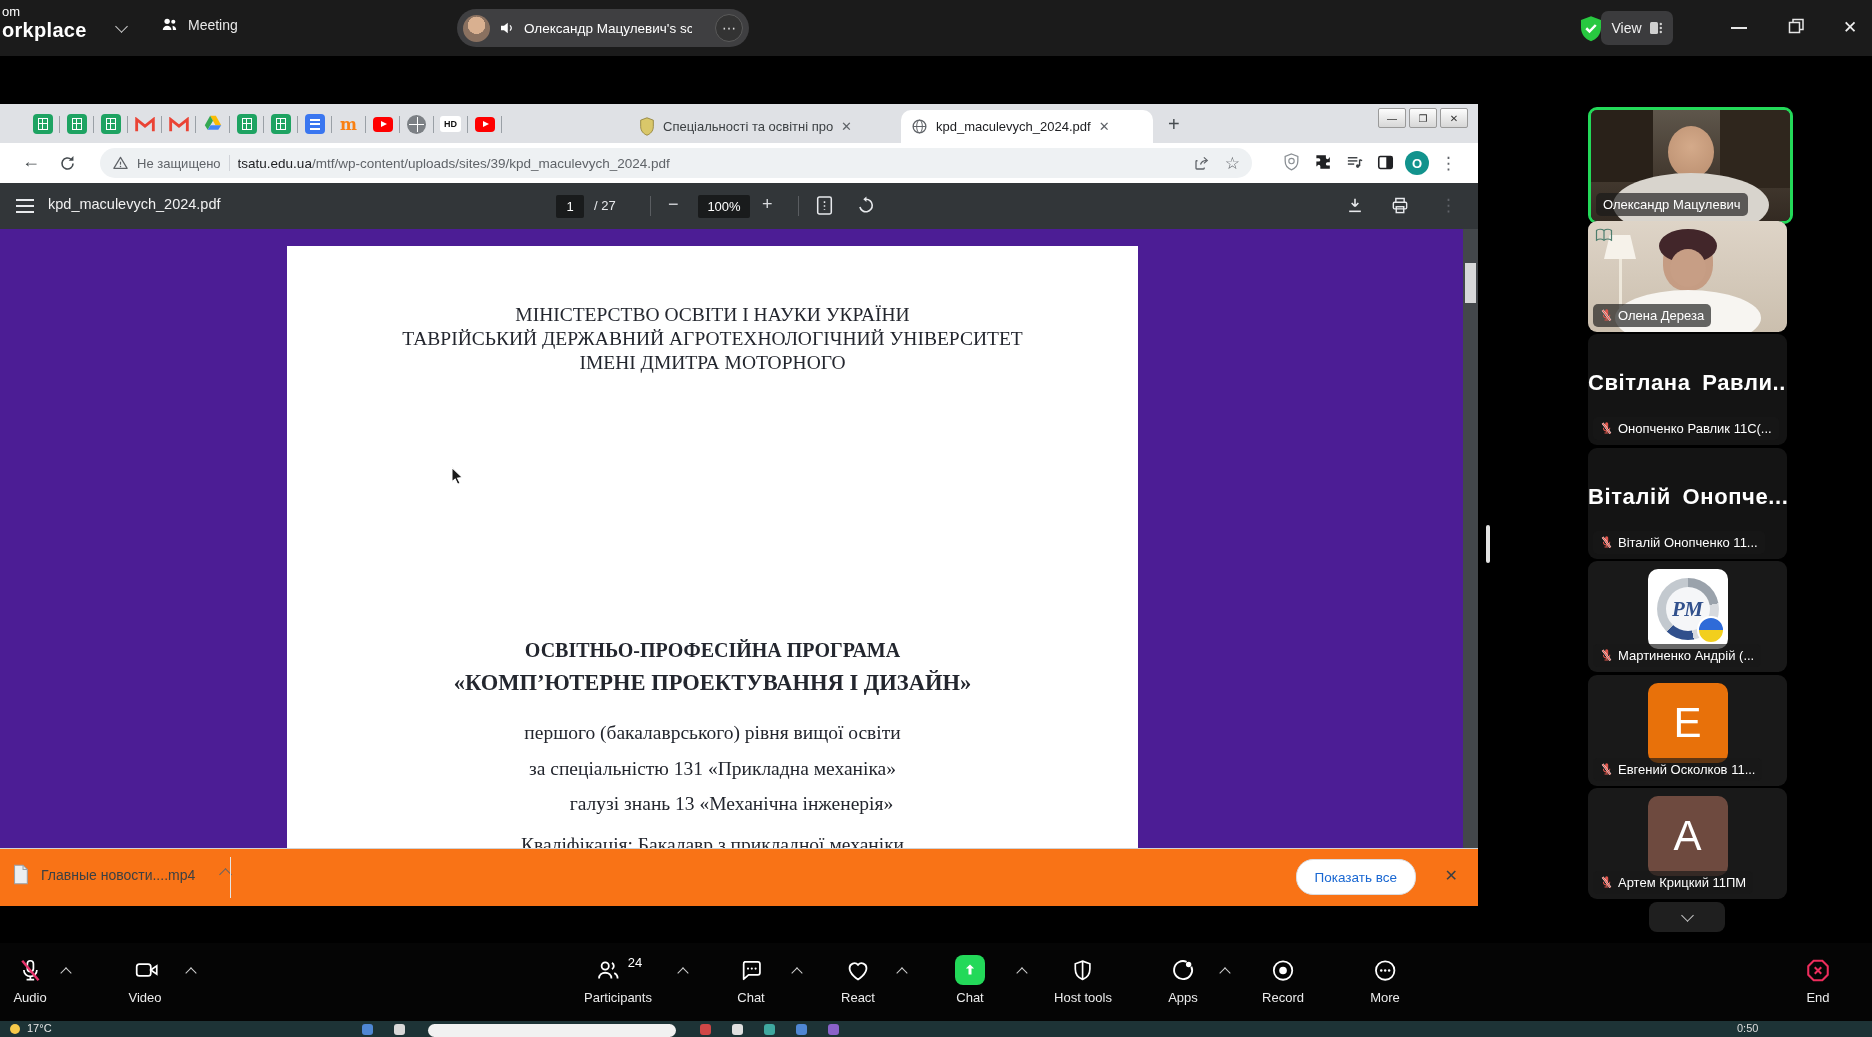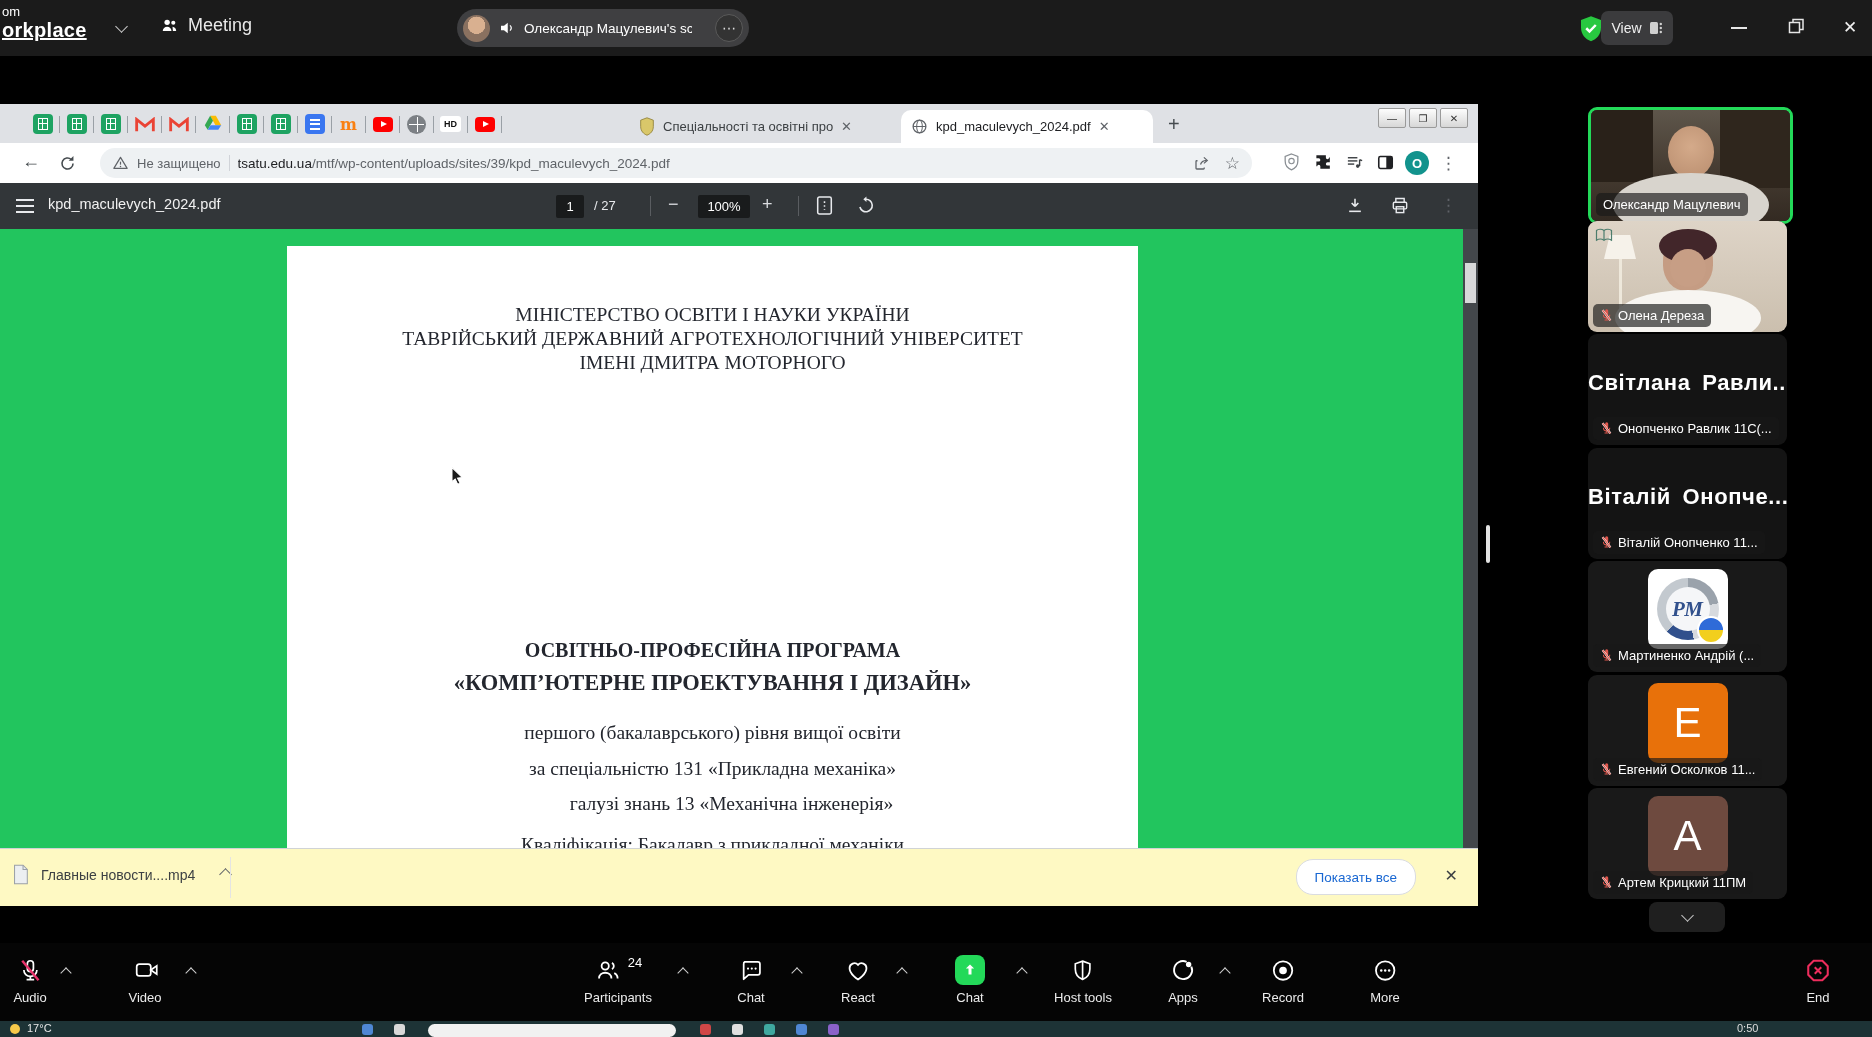--- a/index.html
+++ b/index.html
@@ -4,25 +4,25 @@
 <style>
   html,body{margin:0;padding:0;background:#000;}
   .screen{position:relative;width:1872px;height:1037px;overflow:hidden;
           font-family:"Liberation Sans",sans-serif;background:#000;}
   .abs{position:absolute;}
 
   
   .zbar{position:absolute;left:0;top:0;width:1872px;height:56px;background:#1b1b1b;}
   .zlogo{position:absolute;left:2px;top:5px;color:#fff;line-height:1.1;}
   .zlogo .l1{font-size:13px;}
-  .zlogo .l2{font-size:20px;font-weight:bold;letter-spacing:.3px;text-decoration:underline;}
+  .zlogo .l2{font-size:20px;font-weight:bold;letter-spacing:.3px;}
   .chev{display:inline-block;width:8px;height:8px;border-top:1.8px solid #cfcfcf;border-right:1.8px solid #cfcfcf;}
   .chev.down{transform:rotate(135deg);}
   .chev.up{transform:rotate(-45deg);}
-  .zmeet{position:absolute;left:160px;top:15px;display:flex;align-items:center;gap:9px;color:#e9e9e9;font-size:18px;}
+  .zmeet{position:absolute;left:160px;top:15px;display:flex;align-items:center;gap:9px;color:#e9e9e9;font-size:14px;}
   .zpill{position:absolute;left:457px;top:9px;width:292px;height:38px;border-radius:19px;background:#3f3f41;
          display:flex;align-items:center;gap:8px;padding:0 6px 0 6px;box-sizing:border-box;}
   .zpill .pav{width:27px;height:27px;border-radius:50%;flex:none;
        background:radial-gradient(circle at 50% 38%,#d9b090 0 40%,#8a7160 41% 100%);}
   .zpill .ptxt{color:#fff;font-size:13.5px;white-space:nowrap;overflow:hidden;max-width:168px;}
   .zpill .pmore{margin-left:auto;width:26px;height:26px;border-radius:50%;background:#333;border:1px solid #5a5a5a;
        color:#ddd;display:flex;align-items:center;justify-content:center;flex:none;}
   .zpill .pmore::before{content:"⋯";font-size:14px;line-height:1;}
   .zview{position:absolute;left:1601px;top:11px;width:72px;height:34px;background:#3b3b3d;border-radius:7px;
          display:flex;align-items:center;justify-content:center;gap:7px;color:#f0f0f0;font-size:14px;}
@@ -84,27 +84,27 @@
   .pdfbar{position:absolute;left:0;top:79px;width:1478px;height:46px;background:#323639;color:#e8eaed;}
   .hamb{position:absolute;left:16px;top:16px;width:18px;height:2px;background:#e8eaed;
         box-shadow:0 6px 0 #e8eaed,0 12px 0 #e8eaed;}
   .pdfname{position:absolute;left:48px;top:13px;font-size:14.5px;color:#f1f1f1;}
   .pbox{position:absolute;background:#191b1c;border-radius:2px;color:#fff;font-size:13px;
         display:flex;align-items:center;justify-content:center;}
   .ptot{position:absolute;left:594px;top:15px;font-size:13px;color:#e8eaed;}
   .pdiv{position:absolute;top:13px;width:1px;height:20px;background:#5a5d61;}
   .pminus::before{content:"−";font-size:18px;color:#dadce0;}
   .pplus::before{content:"+";font-size:18px;color:#dadce0;}
-  .pdfc{position:absolute;left:0;top:125px;width:1478px;height:619px;background:#22c55e;overflow:hidden;}
+  .pdfc{position:absolute;left:0;top:125px;width:1478px;height:619px;background:#4c1d95;overflow:hidden;}
   .page{position:absolute;left:287px;top:17px;width:851px;height:602px;background:#fff;overflow:hidden;
         font-family:"Liberation Serif",serif;color:#23262e;}
   .dline{position:absolute;left:0;width:100%;text-align:center;white-space:nowrap;}
   .sbtrack{position:absolute;right:0;top:0;width:15px;height:619px;background:#43474b;}
   .sbthumb{position:absolute;right:2px;top:34px;width:11px;height:40px;background:#d7d8d9;}
-  .dlbar{position:absolute;left:0;top:744px;width:1478px;height:57px;background:#fef9c3;border-top:1px solid #d0d3d6;}
+  .dlbar{position:absolute;left:0;top:744px;width:1478px;height:57px;background:#f97316;border-top:1px solid #d0d3d6;}
   .dlfile{position:absolute;left:12px;top:15px;display:flex;align-items:center;gap:12px;font-size:14px;color:#3c4043;}
   .dldiv{position:absolute;left:230px;top:8px;bottom:8px;width:1px;background:#e4e4e4;}
   .showall{position:absolute;right:62px;top:10px;height:34px;padding:0 18px;border:1px solid #dadce0;border-radius:17px;
       display:inline-flex;align-items:center;color:#1967d2;font-size:13.5px;background:#fff;}
   .dlclose{position:absolute;right:20px;top:17px;color:#3c4043;font-size:16px;}
   .dlclose::before{content:"✕";}
 
   
   .tile{position:absolute;left:1588px;width:199px;height:111px;border-radius:9px;overflow:hidden;background:#141414;}
   .plabel{position:absolute;left:5px;bottom:5px;display:flex;align-items:center;gap:5px;

